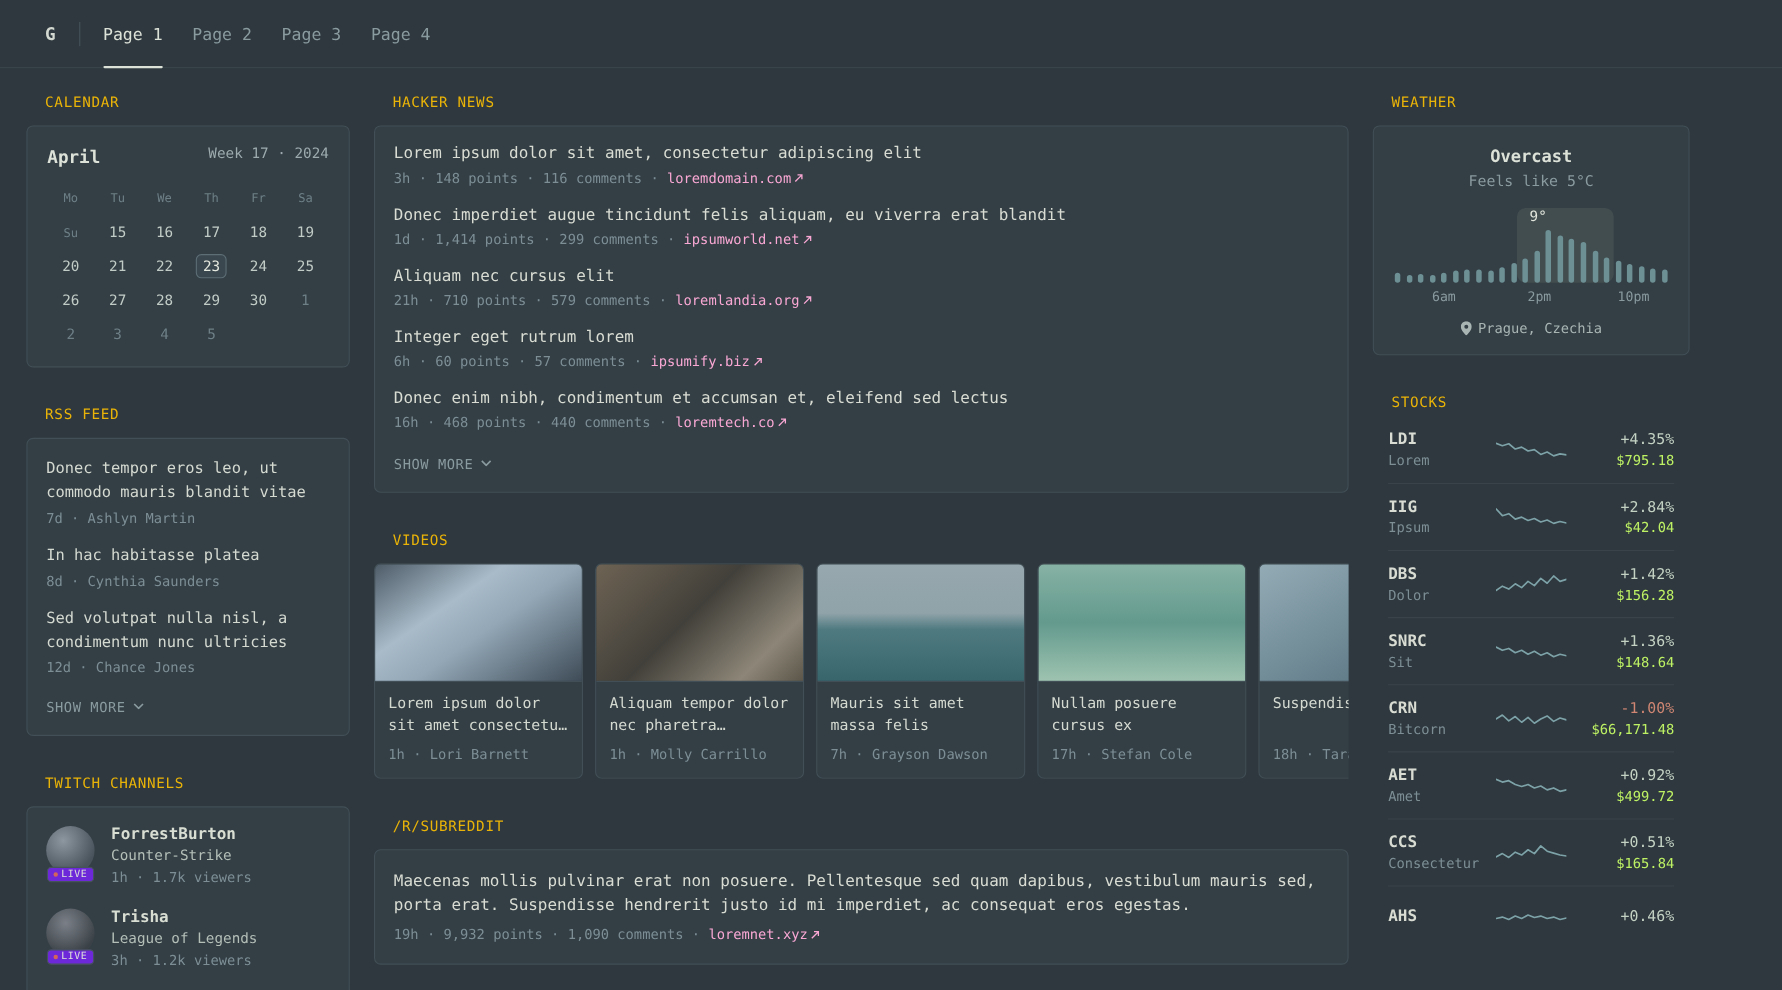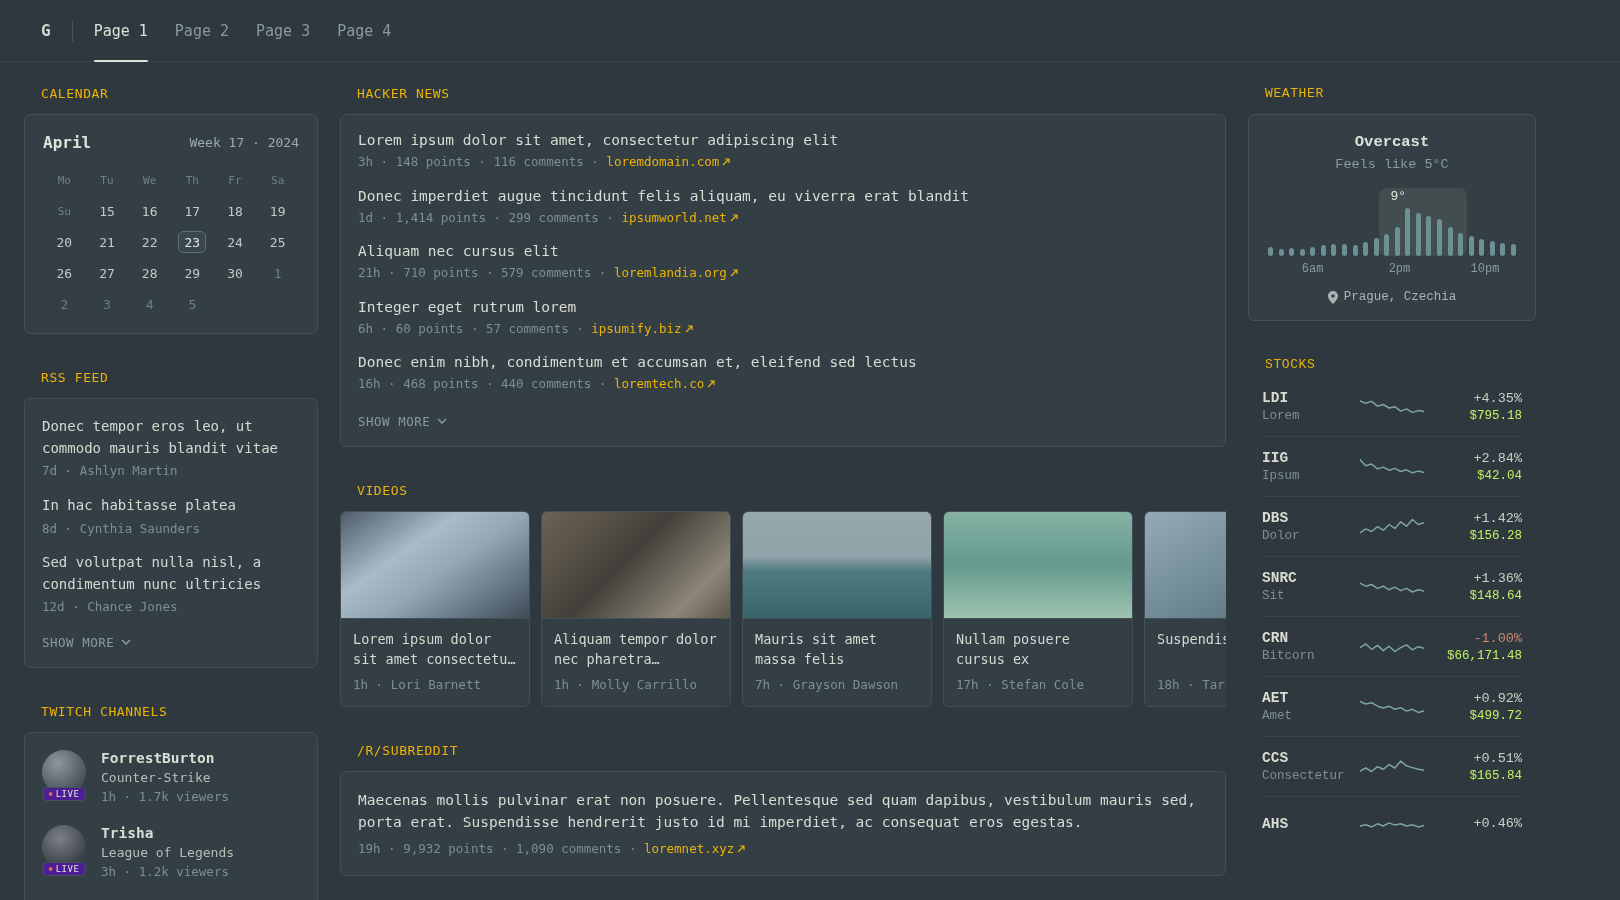--- a/index.html
+++ b/index.html
@@ -18,54 +18,54 @@
   .nav-sep{width:1px;height:22px;background:#46535a;margin:0 21px;}
   .nav-tabs{display:flex;height:100%;}
   .nav-tab{position:relative;display:flex;align-items:center;margin-right:27px;font-size:15px;color:#8a9b9f;}
   .nav-tab.active{color:#dde2d8;}
   .nav-tab.active::after{content:"";position:absolute;left:0;right:0;bottom:-1px;height:2px;background:#dde2d8;border-radius:2px;}
 
   
   .main{display:flex;gap:22px;padding:24px 24px 0 24px;align-items:flex-start;}
   .col-left{flex:0 0 294px;min-width:0;}
   .col-mid{flex:0 0 886px;min-width:0;}
-  .col-right{flex:0 0 288px;min-width:0;font-family:Liberation Mono, monospace;}
+  .col-right{flex:0 0 288px;min-width:0;}
   .widget{margin-bottom:36px;}
   .widget-title{font-size:13px;font-weight:normal;letter-spacing:.6px;color:#eab308;margin:0 0 13px 17px;text-transform:uppercase;}
   .card{background:#333e45;border:1px solid #424f56;border-radius:6px;}
   .pad-card{padding:17px;}
   .meta{font-size:12.5px;color:#7d8f95;line-height:1.4;}
-  .domain{color:#eab308;}
+  .domain{color:#f9a8d4;}
   .ext-icon{margin-left:3px;}
   .show-more{display:inline-flex;align-items:center;gap:7px;font-size:12.5px;letter-spacing:.5px;color:#8a9b9f;margin-top:4px;}
 
   
   .cal-card{padding:18px;}
-  .cal-head-row{display:flex;justify-content:space-between;align-items:center;margin-bottom:17px;}
+  .cal-head-row{display:flex;justify-content:space-between;align-items:flex-start;margin-bottom:17px;}
   .cal-month{font-size:16px;font-weight:bold;color:#dde2d8;}
   .cal-week{font-size:13px;color:#9dabae;}
   .cal-grid{display:grid;grid-template-columns:repeat(6,1fr);row-gap:9px;justify-items:center;}
   .cal-cell{font-size:13px;color:#c2ccc6;width:28px;height:22px;display:flex;align-items:center;justify-content:center;border-radius:5px;border:1px solid transparent;}
   .cal-cell.head{font-size:11px;color:#6e8086;}
   .cal-cell.muted{color:#6e8086;}
   .cal-cell.current{border-color:#5d6e75;background:#3b474e;color:#e4e8de;}
 
   
   .feed-item{margin-bottom:15px;}
   .feed-title{display:block;font-size:14px;line-height:1.55;color:#d5dad1;margin-bottom:3px;}
 
   
   .twitch-item{display:flex;gap:15px;margin-bottom:20px;}
   .twitch-item:last-child{margin-bottom:0;}
   .avatar-wrap{position:relative;flex:0 0 44px;height:44px;}
   .avatar{width:44px;height:44px;border-radius:50%;}
   .a0{background:radial-gradient(circle at 35% 30%,#8d97a0,#49535b 72%);}
   .a1{background:radial-gradient(circle at 40% 30%,#7b8088,#3b4247 72%);}
   .a2{background:radial-gradient(circle at 40% 30%,#cbc4b4,#7b7567 72%);}
-  .live-badge{position:absolute;left:50%;transform:translateX(-50%);bottom:-7px;background:#4c1d95;border:1px solid #46535a;border-radius:4px;padding:1px 5px;font-size:9px;letter-spacing:.5px;color:#dde2d8;display:flex;align-items:center;gap:3px;white-space:nowrap;}
+  .live-badge{position:absolute;left:50%;transform:translateX(-50%);bottom:-7px;background:#6d28d9;border:1px solid #46535a;border-radius:4px;padding:1px 5px;font-size:9px;letter-spacing:.5px;color:#dde2d8;display:flex;align-items:center;gap:3px;white-space:nowrap;}
   .live-dot{width:4px;height:4px;border-radius:50%;background:#d4645a;}
   .twitch-info{min-width:0;}
   .twitch-name{display:block;font-size:14.5px;font-weight:bold;color:#d9ded3;}
   .twitch-cat{font-size:13px;color:#b4bfb8;margin:4px 0 3px;}
 
   
   .hn-item{margin-bottom:17px;}
   .hn-title{display:block;font-size:14.5px;color:#d8dcd2;margin-bottom:5px;}
   .sub-text{display:block;font-size:14.5px;line-height:1.58;color:#d8dcd2;margin-bottom:6px;}
 

